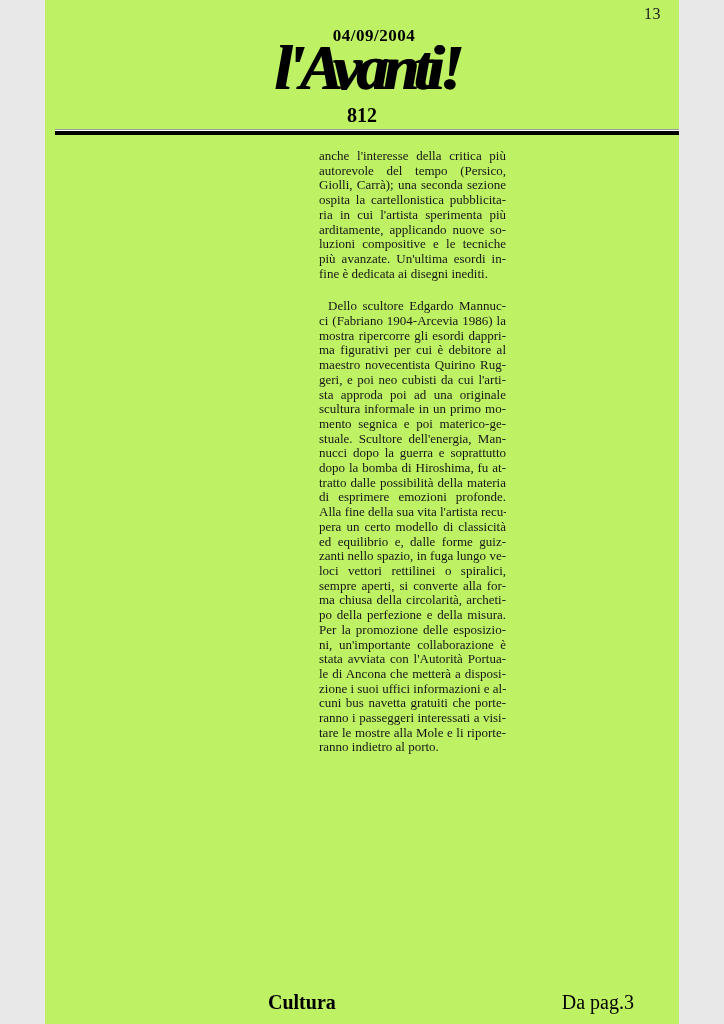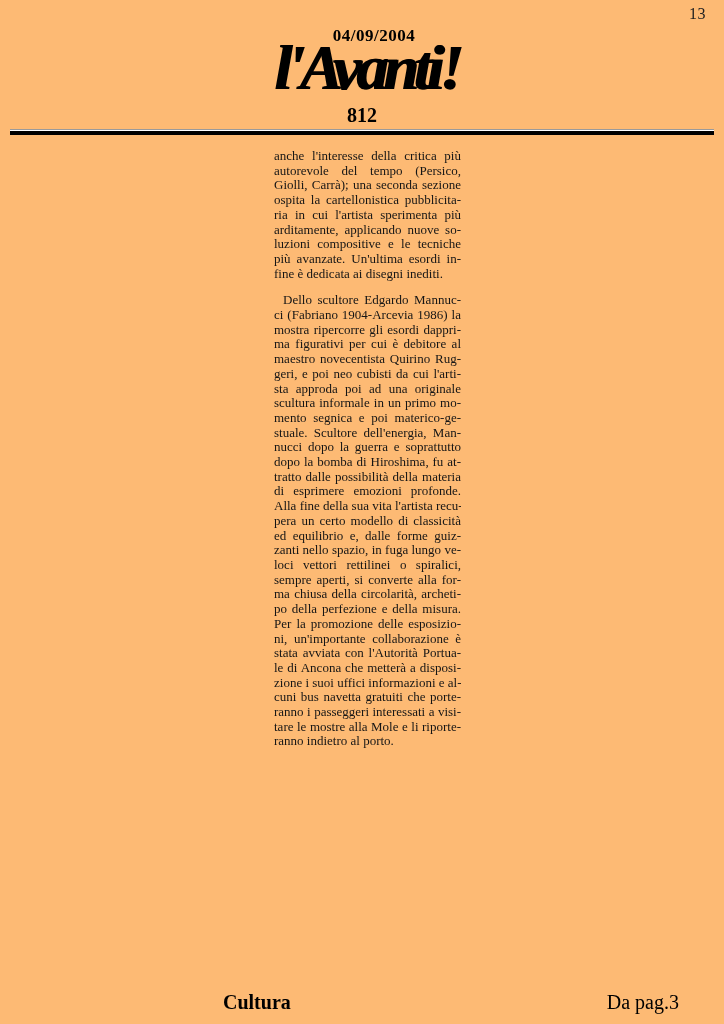--- a/index.html
+++ b/index.html
@@ -1,18 +1,18 @@
 <!DOCTYPE html>
 <html><head>
 <meta charset="utf-8">
 <style>
   html,body { margin:0; padding:0; background:#e8e8e8; }
   .page {
-    position:relative; width:724px; height:1024px; margin:0 auto;
-    background:#fdba74; overflow:hidden;
+    position:relative; width:634px; height:1024px; margin:0 auto;
+    background:#bef264; overflow:hidden;
     font-family:"Liberation Serif", serif; color:#1a1a1a;
   }
   .page-number {
     position:absolute; top:5px; right:18px;
     font-size:16px; letter-spacing:0.5px; color:#222;
   }
   .header-date {
     position:absolute; top:26px; left:0; width:100%; box-sizing:border-box;
     padding-left:24px; text-align:center;
     font-weight:bold; font-size:17px; letter-spacing:0.5px; color:#000;
@@ -31,21 +31,21 @@
     font-weight:bold; font-size:20px; color:#000;
   }
   .masthead-rule {
     position:absolute; top:129px; left:10px; width:704px; height:6px;
     background:linear-gradient(#9a9a9a 0, #9a9a9a 1px, #ffffff 1px, #ffffff 2px, #000 2px, #000 6px);
   }
   .article-column {
     position:absolute; left:274px; top:149px; width:187px;
     font-size:13px; line-height:14.7px; color:#151515;
   }
-  .article-column .para + .para { margin-top:12px; }
+  .article-column .para + .para { margin-top:18px; }
   .article-column .line {
     text-align:justify; text-align-last:justify;
     overflow:hidden; white-space:nowrap;
   }
   .article-column .line.last { text-align-last:left; }
   .article-column .para.indent .line:first-child { text-indent:9px; }
   .footer-section {
     position:absolute; left:223px; top:991px;
     font-weight:bold; font-size:20px; color:#000;
   }

